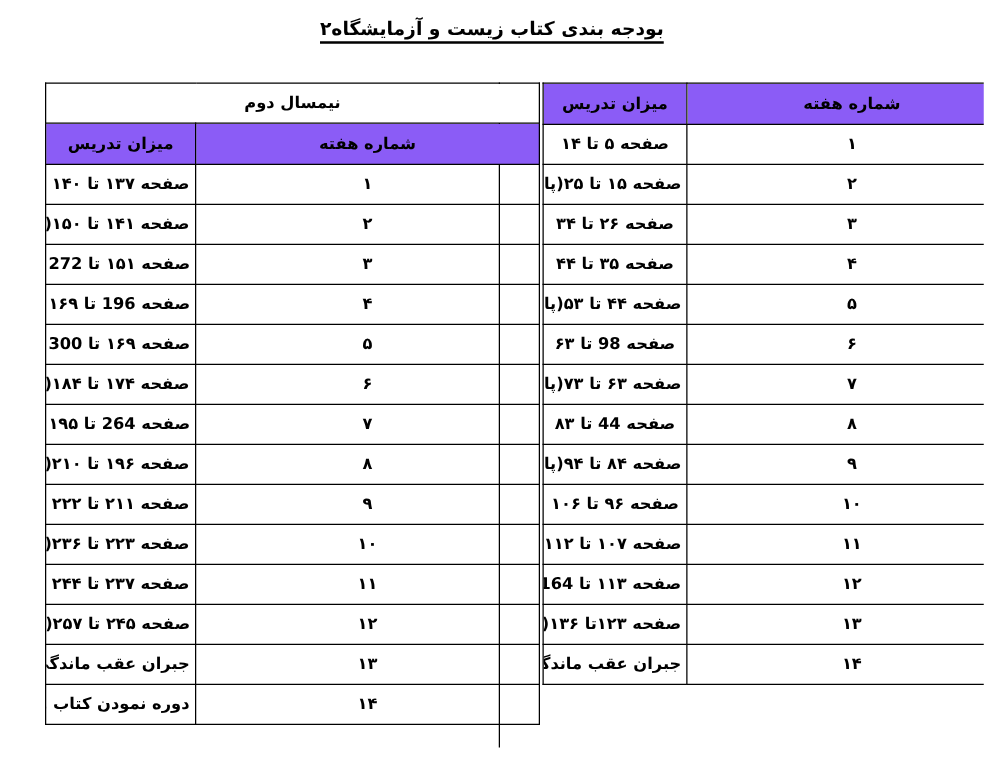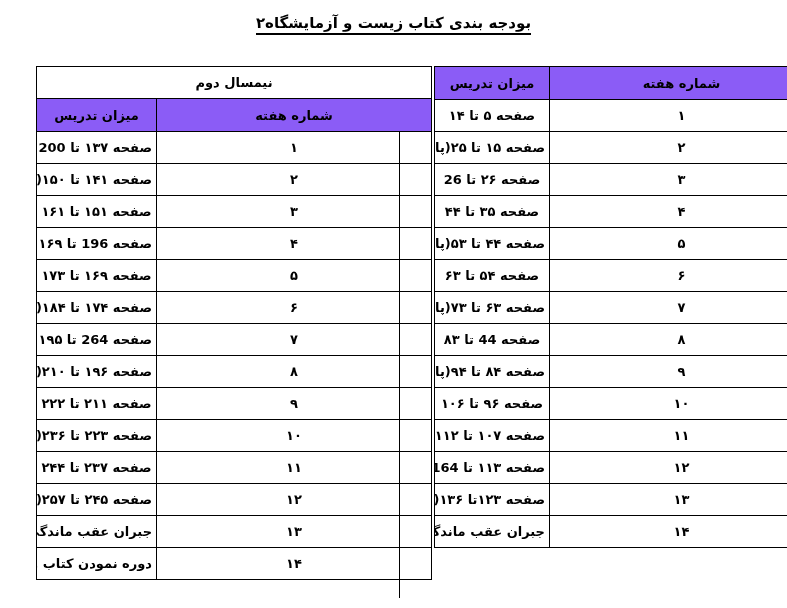--- a/index.html
+++ b/index.html
@@ -51,33 +51,33 @@
       <tr>
         <td>۱</td>
         <td>صفحه ۵ تا ۱۴</td>
       </tr>
       <tr>
         <td>۲</td>
         <td>صفحه ۱۵ تا ۲۵(پایان فصل۱)</td>
       </tr>
       <tr>
         <td>۳</td>
-        <td>صفحه ۲۶ تا 26</td>
+        <td>صفحه ۲۶ تا ۳۴</td>
       </tr>
       <tr>
         <td>۴</td>
         <td>صفحه ۳۵ تا ۴۴</td>
       </tr>
       <tr>
         <td>۵</td>
         <td>صفحه ۴۴ تا ۵۳(پایان فصل۲)</td>
       </tr>
       <tr>
         <td>۶</td>
-        <td>صفحه ۵۴ تا ۶۳</td>
+        <td>صفحه 98 تا ۶۳</td>
       </tr>
       <tr>
         <td>۷</td>
         <td>صفحه ۶۳ تا ۷۳(پایان فصل۳)</td>
       </tr>
       <tr>
         <td>۸</td>
         <td>صفحه 44 تا ۸۳</td>
       </tr>
       <tr>
@@ -119,37 +119,37 @@
         <th class="sem-title" colspan="2">نیمسال دوم</th>
       </tr>
     <tr>
       <th class="colhead">شماره هفته</th>
       <th class="colhead">میزان تدریس</th>
     </tr>
   </thead>
   <tbody>
       <tr>
         <td>۱</td>
-        <td>صفحه ۱۳۷ تا 200</td>
+        <td>صفحه ۱۳۷ تا ۱۴۰</td>
       </tr>
       <tr>
         <td>۲</td>
         <td>صفحه ۱۴۱ تا ۱۵۰(پایان فصل ۷)</td>
       </tr>
       <tr>
         <td>۳</td>
-        <td>صفحه ۱۵۱ تا ۱۶۱</td>
+        <td>صفحه ۱۵۱ تا 272</td>
       </tr>
       <tr>
         <td>۴</td>
         <td>صفحه 196 تا ۱۶۹</td>
       </tr>
       <tr>
         <td>۵</td>
-        <td>صفحه ۱۶۹ تا ۱۷۳</td>
+        <td>صفحه ۱۶۹ تا 300</td>
       </tr>
       <tr>
         <td>۶</td>
         <td>صفحه ۱۷۴ تا ۱۸۴(پایان فصل ۸)</td>
       </tr>
       <tr>
         <td>۷</td>
         <td>صفحه 264 تا ۱۹۵</td>
       </tr>
       <tr>

